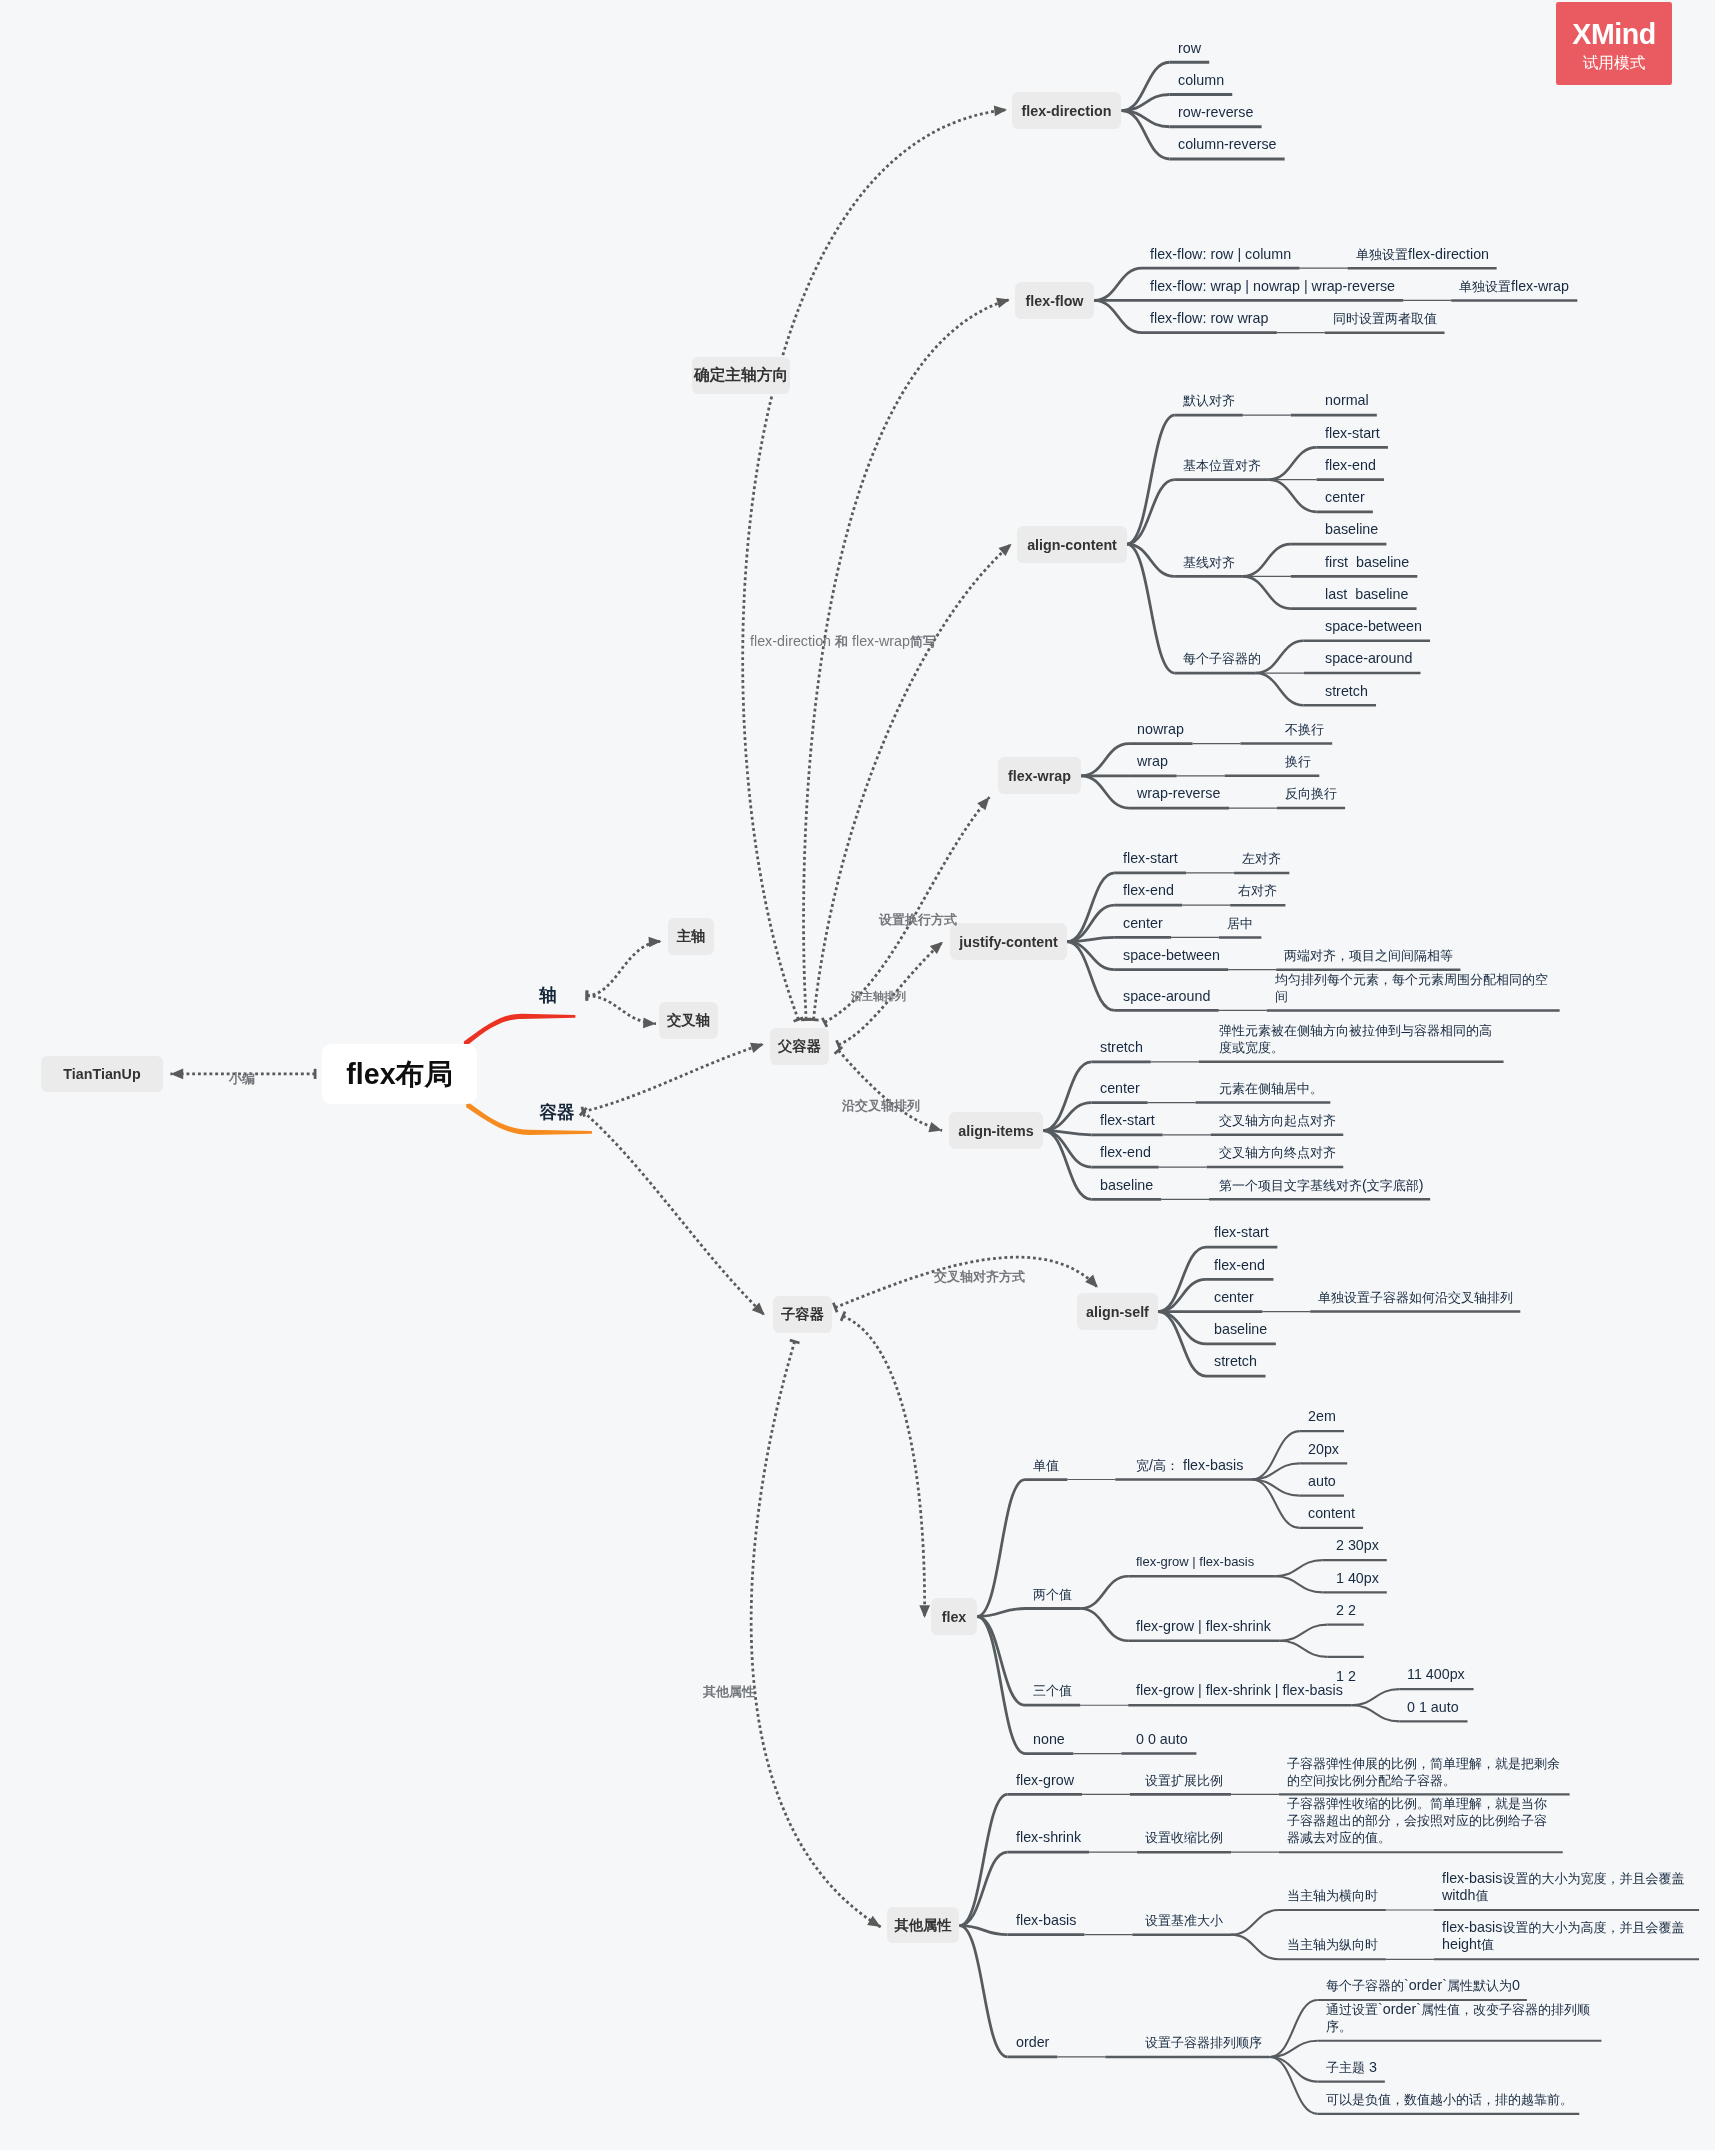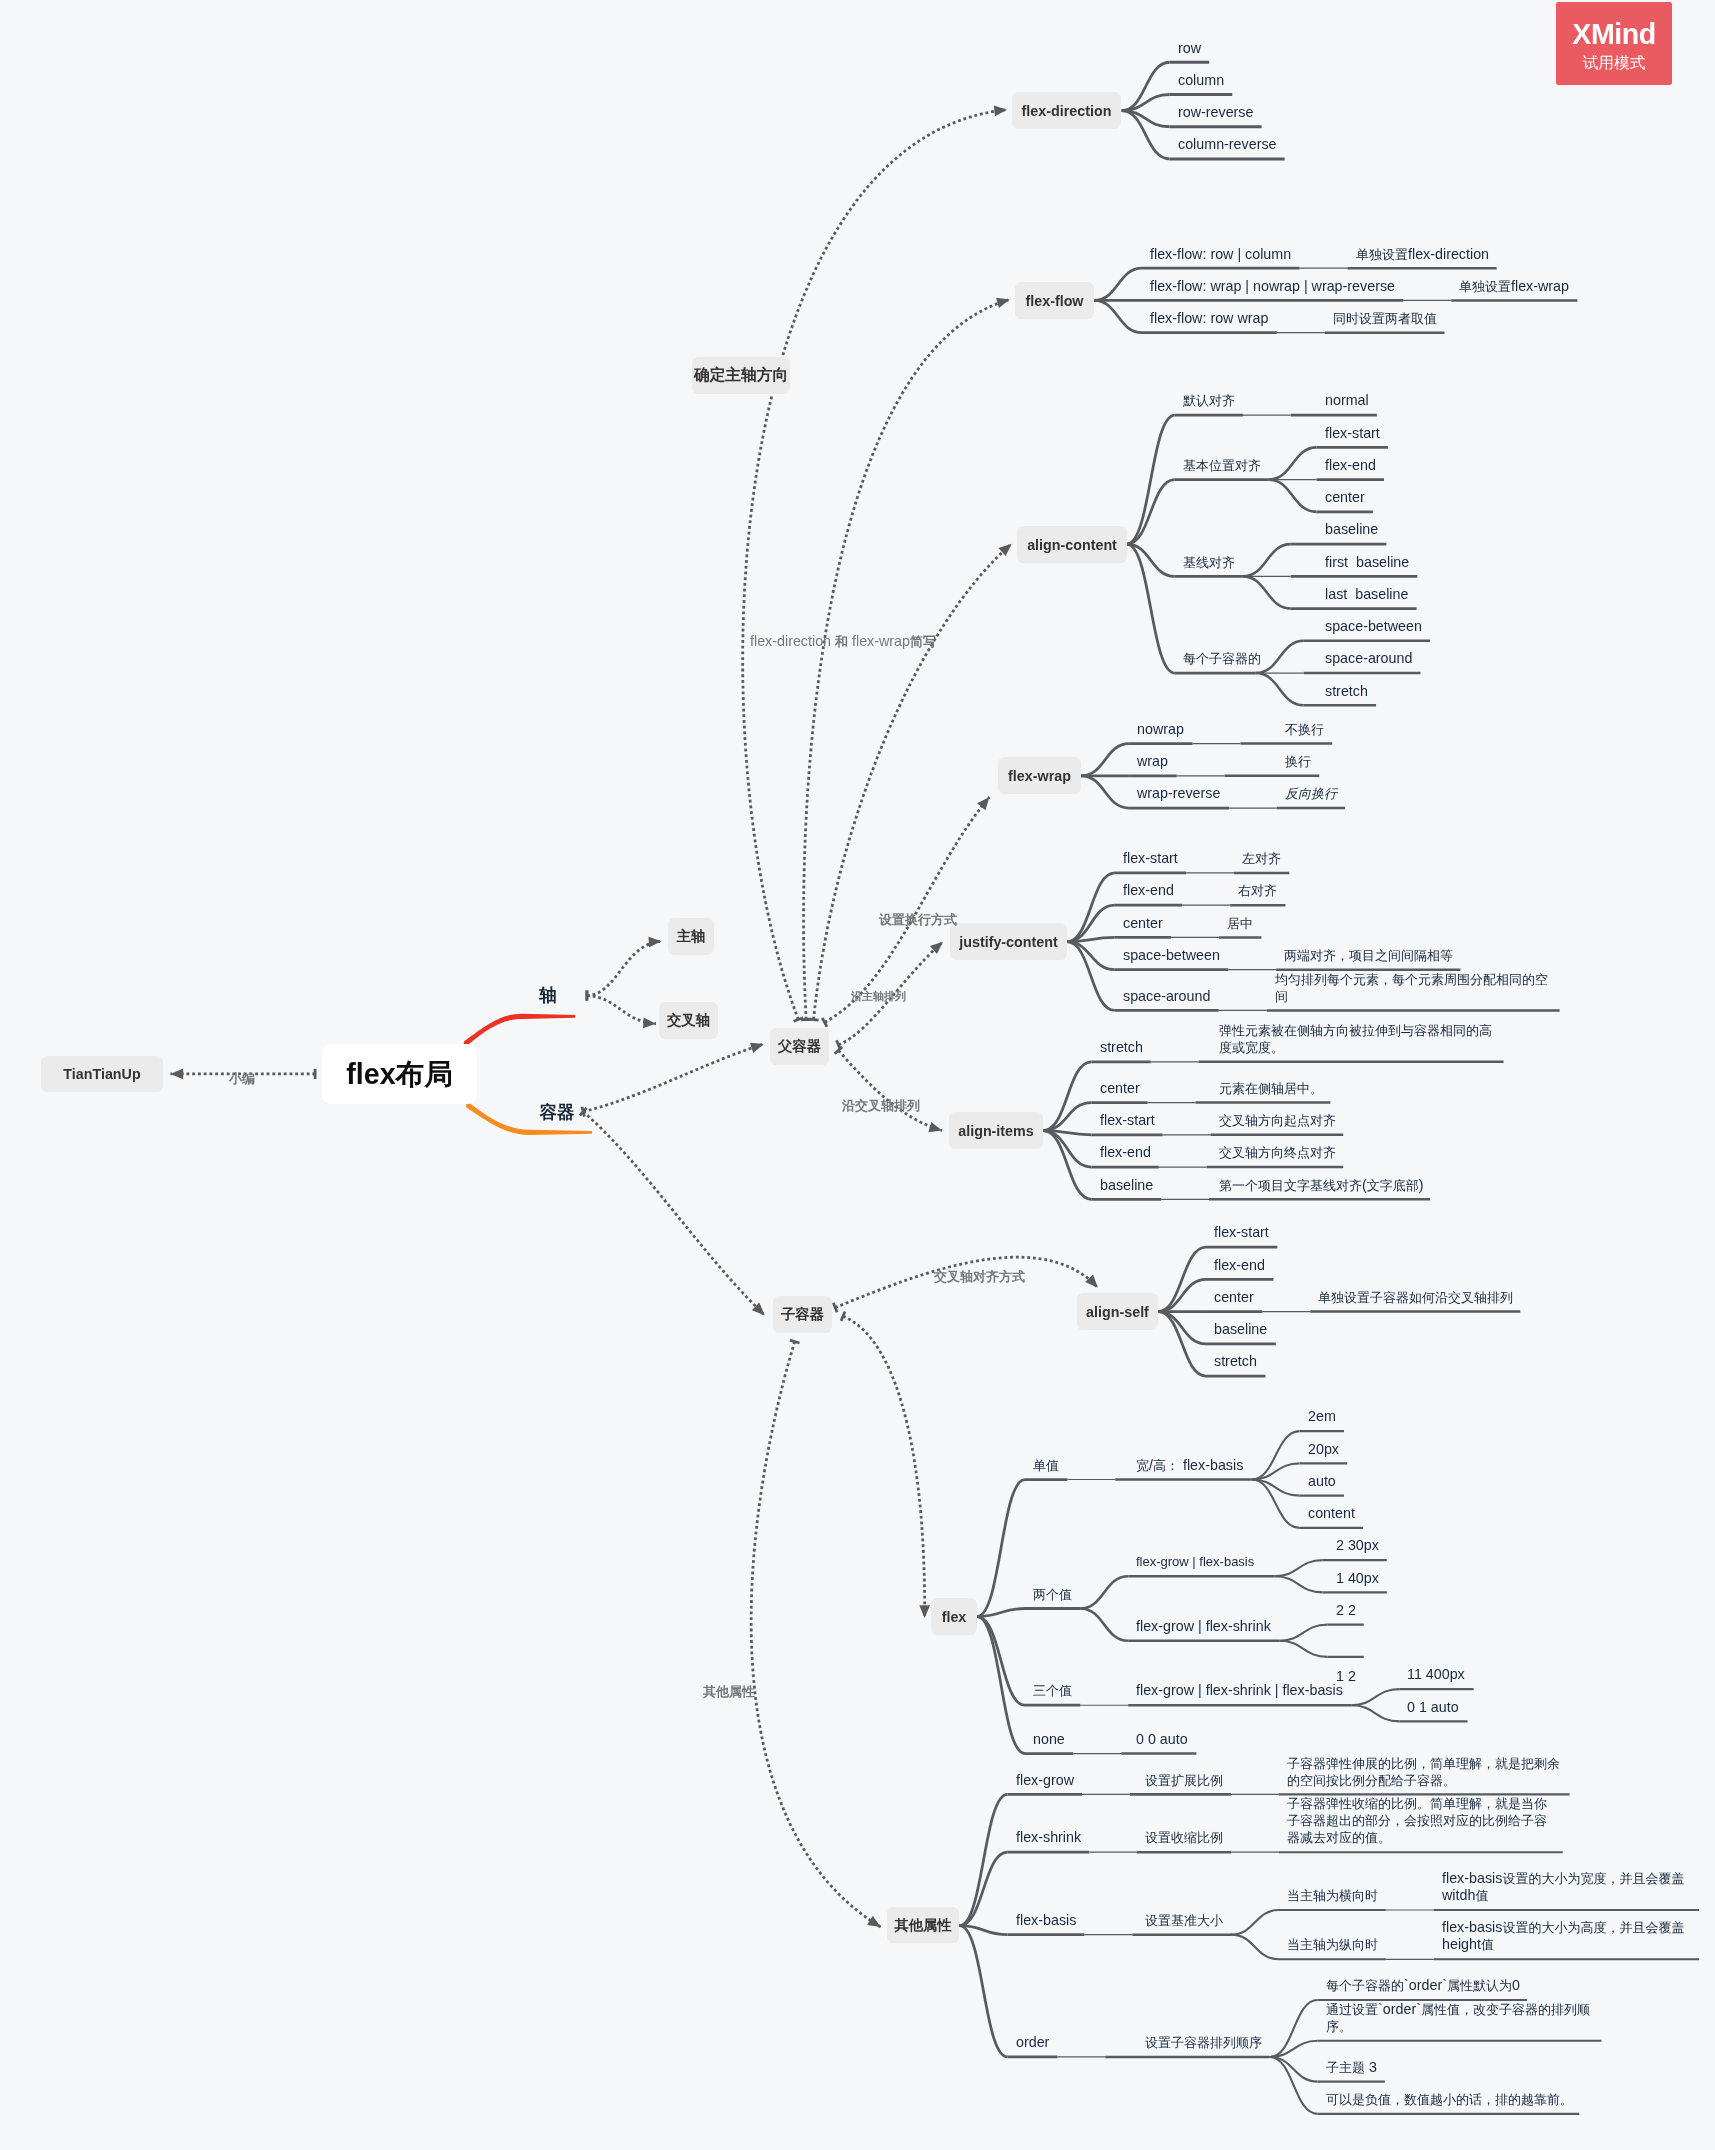--- a/index.html
+++ b/index.html
@@ -293,21 +293,21 @@
     <div class="topic" style="left: 1325px; top: 586px; width: 83px; font-size: 14.3px; line-height: 17px;"><span style="font-size: 14.3px;">last  baseline</span></div>
     <div class="topic" style="left: 1183px; top: 650px; width: 64px; font-size: 14.3px; line-height: 17px;"><span style="font-size: 13px;">每个子容器的</span></div>
     <div class="topic" style="left: 1325px; top: 618px; width: 97px; font-size: 14.3px; line-height: 17px;"><span style="font-size: 14.3px;">space-between</span></div>
     <div class="topic" style="left: 1325px; top: 650px; width: 87px; font-size: 14.3px; line-height: 17px;"><span style="font-size: 14.3px;">space-around</span></div>
     <div class="topic" style="left: 1325px; top: 683px; width: 43px; font-size: 14.3px; line-height: 17px;"><span style="font-size: 14.3px;">stretch</span></div>
     <div class="topic" style="left: 1137px; top: 721px; width: 47px; font-size: 14.3px; line-height: 17px;"><span style="font-size: 14.3px;">nowrap</span></div>
     <div class="topic" style="left: 1285px; top: 721px; width: 39px; font-size: 14.3px; line-height: 17px;"><span style="font-size: 13px;">不换行</span></div>
     <div class="topic" style="left: 1137px; top: 753px; width: 31px; font-size: 14.3px; line-height: 17px;"><span style="font-size: 14.3px;">wrap</span></div>
     <div class="topic" style="left: 1285px; top: 753px; width: 26px; font-size: 14.3px; line-height: 17px;"><span style="font-size: 13px;">换行</span></div>
     <div class="topic" style="left: 1137px; top: 785px; width: 83px; font-size: 14.3px; line-height: 17px;"><span style="font-size: 14.3px;">wrap-reverse</span></div>
-    <div class="topic" style="left: 1285px; top: 785px; width: 52px; font-size: 14.3px; line-height: 17px; font-style: italic;"><span style="font-size: 13px;">反向换行</span></div>
+    <div class="topic" style="left: 1285px; top: 785px; width: 52px; font-size: 14.3px; line-height: 17px;"><span style="font-size: 13px;">反向换行</span></div>
     <div class="topic" style="left: 1123px; top: 850px; width: 55px; font-size: 14.3px; line-height: 17px;"><span style="font-size: 14.3px;">flex-start</span></div>
     <div class="topic" style="left: 1242px; top: 850px; width: 39px; font-size: 14.3px; line-height: 17px;"><span style="font-size: 13px;">左对齐</span></div>
     <div class="topic" style="left: 1123px; top: 882px; width: 51px; font-size: 14.3px; line-height: 17px;"><span style="font-size: 14.3px;">flex-end</span></div>
     <div class="topic" style="left: 1238px; top: 882px; width: 39px; font-size: 14.3px; line-height: 17px;"><span style="font-size: 13px; font-family: Liberation Serif, serif;">右对齐</span></div>
     <div class="topic" style="left: 1123px; top: 915px; width: 40px; font-size: 14.3px; line-height: 17px;"><span style="font-size: 14.3px;">center</span></div>
     <div class="topic" style="left: 1227px; top: 915px; width: 26px; font-size: 14.3px; line-height: 17px;"><span style="font-size: 13px;">居中</span></div>
     <div class="topic" style="left: 1123px; top: 947px; width: 97px; font-size: 14.3px; line-height: 17px;"><span style="font-size: 14.3px;">space-between</span></div>
     <div class="topic" style="left: 1284px; top: 947px; width: 168px; font-size: 14.3px; line-height: 17px;"><span style="font-size: 13px; text-align: center;">两端对齐，项目之间间隔相等</span></div>
     <div class="topic" style="left: 1123px; top: 988px; width: 87px; font-size: 14.3px; line-height: 17px;"><span style="font-size: 14.3px;">space-around</span></div>
     <div class="topic" style="left: 1275px; top: 971px; width: 276px; font-size: 14.3px; line-height: 17px; white-space: normal;"><span style="font-size: 13px;">均匀排列每个元素，每个元素周围分配相同的空间</span></div>

